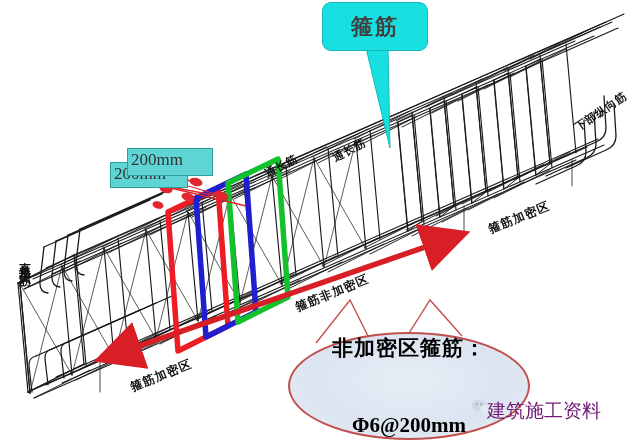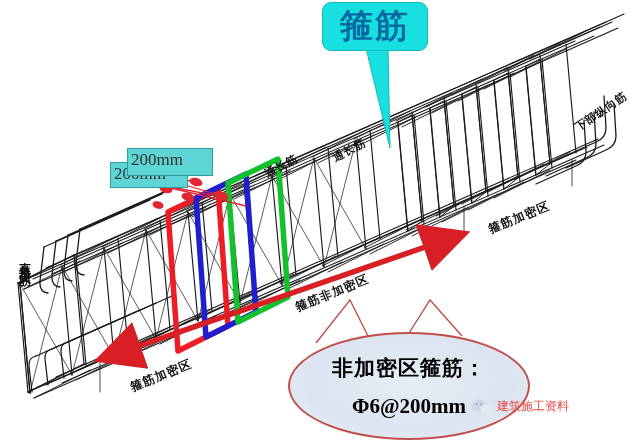--- a/index.html
+++ b/index.html
@@ -8,31 +8,31 @@
   #stage{position:relative;width:640px;height:440px;background:#ffffff;}
   #stage svg.layer{position:absolute;left:0;top:0;width:640px;height:440px;}
   .lbl{position:absolute;white-space:nowrap;color:#111;font-weight:bold;
        font-family:"DejaVu Sans","Liberation Sans",sans-serif;}
   .cyanbox{position:absolute;background:#5fd4d4;border:1px solid #2f9d9d;
            color:#333;font-size:17px;line-height:20px;letter-spacing:0px;
            font-family:"Liberation Serif","DejaVu Serif",serif;}
   .callout-top{position:absolute;left:322px;top:2px;width:104px;height:47px;
        background:#19e0e0;border:1px solid #13b9b9;border-radius:9px;
        display:flex;align-items:center;justify-content:center;}
-  .callout-top span{font-size:33px;font-weight:bold;color:#0369a1;
+  .callout-top span{font-size:22px;font-weight:bold;color:#404040;
        font-family:"DejaVu Sans","Liberation Sans",sans-serif;letter-spacing:2px;}
   .ellipse-cal{position:absolute;left:288px;top:332px;width:238px;height:104px;
        border:2px solid #c0504d;border-radius:50%;
        background:radial-gradient(ellipse at 50% 45%,#e6edf6 0%,#dbe4f0 60%,#eef2f8 100%);
-       display:flex;flex-direction:column;align-items:center;justify-content:center;}
+       display:flex;flex-direction:column;align-items:center;justify-content:space-between;}
   .ellipse-cal .l1{font-size:21px;font-weight:bold;color:#000;letter-spacing:1px;
        font-family:"DejaVu Sans","Liberation Sans",sans-serif;}
   .ellipse-cal .l2{font-size:21px;font-weight:bold;color:#000;margin-top:12px;
        font-family:"Liberation Serif","DejaVu Serif",serif;}
-  .wm{position:absolute;left:497px;top:398px;font-size:12px;color:#ef4444;
+  .wm{position:absolute;left:487px;top:398px;font-size:19px;color:#701a75;
        font-family:"DejaVu Sans","Liberation Sans",sans-serif;}
   .wm-logo{position:absolute;left:470px;top:398px;width:24px;height:18px;}
   .rot{transform-origin:0 0;}
 </style>
 </head>
 <body>
 
 <div id="stage">
 
   <svg class="layer" viewBox="0 0 640 440">

